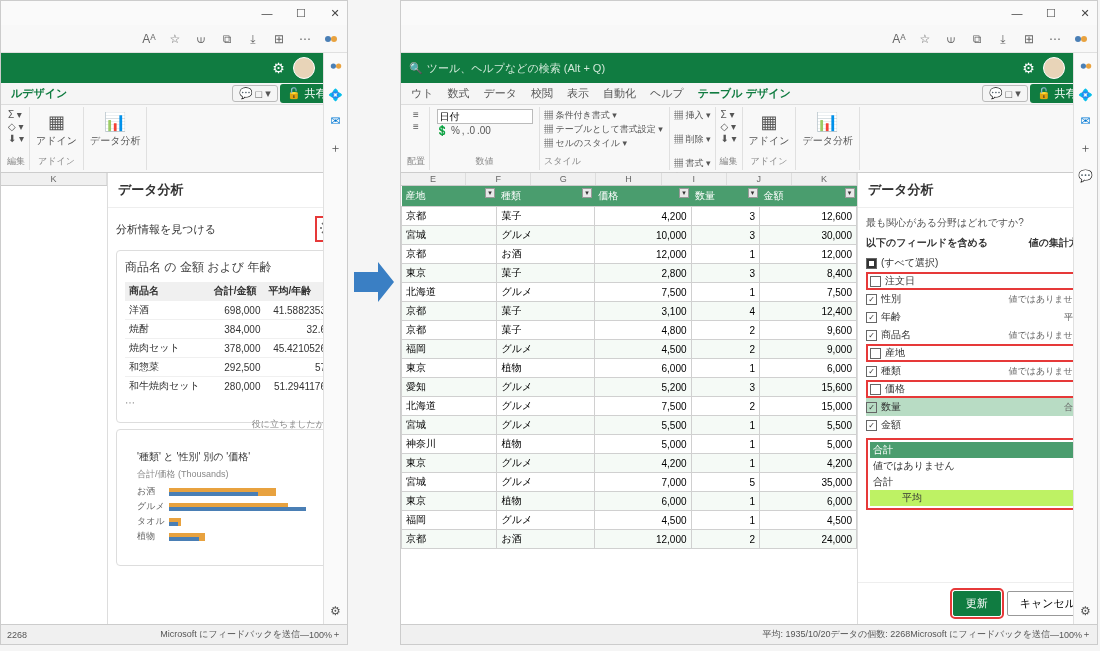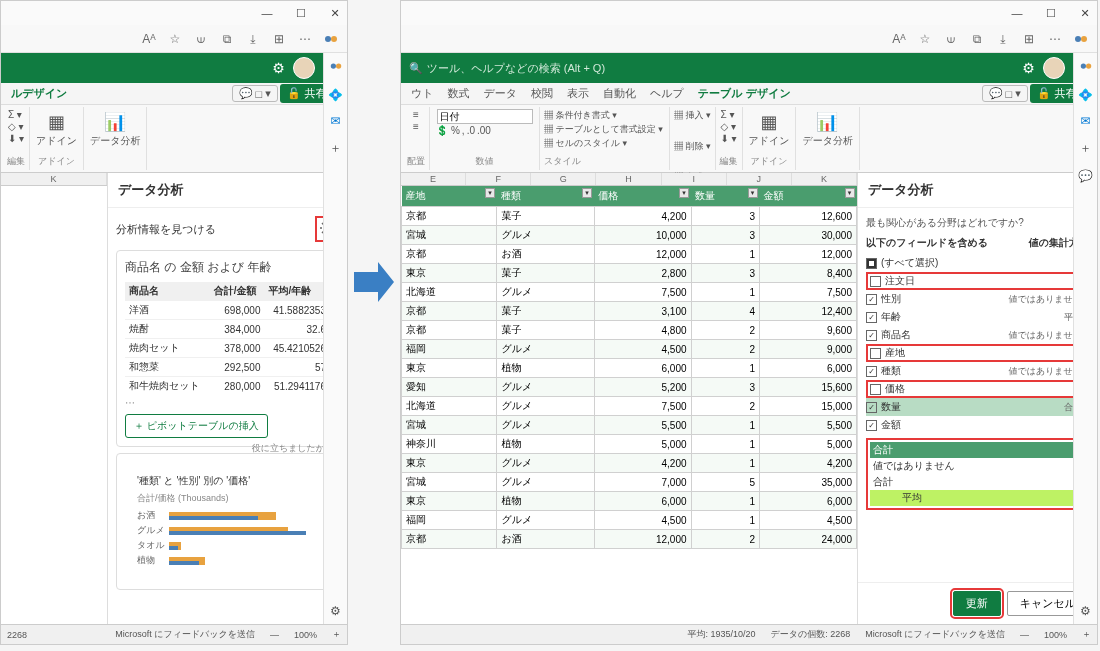--- a/index.html
+++ b/index.html
@@ -78,21 +78,21 @@
   .field-row.redbox { border: 2px solid #e63939; padding: 0 2px; }
   .field-row.greenbg { background: #b8dcc4; }
   .agg-drop { border: 2px solid #e63939; padding: 2px; font-size: 10px; margin-top: 4px; }
   .agg-drop .selrow { background: #4a9d6e; color: #fff; padding: 1px 3px; display: flex; justify-content: space-between; }
   .agg-drop .opt { padding: 1px 3px; }
   .agg-drop .opt.sel { background: #bef264; padding-left: 32px; }
   .btn-row { display: flex; gap: 6px; justify-content: flex-end; padding: 8px; border-top: 1px solid #eee; }
   .btn { padding: 4px 12px; font-size: 11px; border-radius: 2px; border: 1px solid #999; background: #fff; }
   .btn.primary { background: #107c41; color: #fff; border-color: #107c41; outline: 2px solid #e63939; outline-offset: 1px; }
 
-  .statusbar { height: 20px; background: #f0f0f0; border-top: 1px solid #ccc; display: flex; align-items: center; font-size: 9px; color: #555; padding: 0 6px; gap: 15px; }
+  .statusbar { height: 20px; background: #f0f0f0; border-top: 1px solid #ccc; display: flex; align-items: center; font-size: 9px; color: #555; padding: 0 6px; gap: 0; }
   .statusbar .spacer { flex: 1; }
 
   .right-rail { position: absolute; right: 0; top: 52px; width: 24px; bottom: 20px; background: #fafafa; border-left: 1px solid #e0e0e0; display: flex; flex-direction: column; align-items: center; gap: 12px; padding-top: 6px; font-size: 12px; color: #555; }
   .right-rail div:last-child { margin-top: auto; margin-bottom: 6px; }
 
   .arrow { position: absolute; left: 352px; top: 260px; width: 44px; height: 44px; }
   .arrow svg { width: 100%; height: 100%; }
 
   .q-icon { font-size: 13px; color: #666; }
   .ribbon input[type=text]{ font-size:10px; padding:1px 2px; border:1px solid #bbb; }
@@ -211,21 +211,20 @@
                 </tr>
                 <tr>
                   <td>和牛焼肉セット</td>
                   <td class="num">280,000</td>
                   <td class="num">51.2941176</td>
                 </tr>
               </tbody>
           </table>
           <div style="font-size:10px;color:#888;margin-top:2px">⋯</div>
           <div style="margin-top:6px">
-            <span class="insight-btn">＋ ピボットテーブルの挿入</span>
             <span class="helpful">役に立ちましたか?</span>
           </div>
         </div>
         <div class="chart-card">
           <div class="chart-title">'種類' と '性別' 別の '価格'</div>
           <div class="chart-sub">合計/価格 (Thousands)</div>
           <div id="hbar-chart">
               <div class="hbar">
                 <span class="cat">お酒</span>
                 <div class="bar-bg">
@@ -347,21 +346,21 @@
     </div>
     <div class="group" style="min-width:130px;align-items:flex-start">
       <div style="display:flex;flex-direction:column;gap:1px;font-size:9px">
         <span>▦ <span>条件付き書式</span> ▾</span>
         <span>▦ <span>テーブルとして書式設定</span> ▾</span>
         <span>▦ <span>セルのスタイル</span> ▾</span>
       </div>
       <div class="glabel">スタイル</div>
     </div>
     <div class="group" style="align-items:flex-start">
-      <div style="display:flex;flex-direction:column;gap:18px;font-size:9px">
+      <div style="display:flex;flex-direction:column;gap:11px;font-size:9px">
         <span>▦ <span>挿入</span> ▾</span>
         <span>▦ <span>削除</span> ▾</span>
         <span>▦ <span>書式</span> ▾</span>
       </div>
       <div class="glabel">セル</div>
     </div>
     <div class="group">
       <div class="gicons" style="flex-direction:column;align-items:flex-start;gap:1px">
         <span>Σ ▾</span>
         <span>◇ ▾</span>

